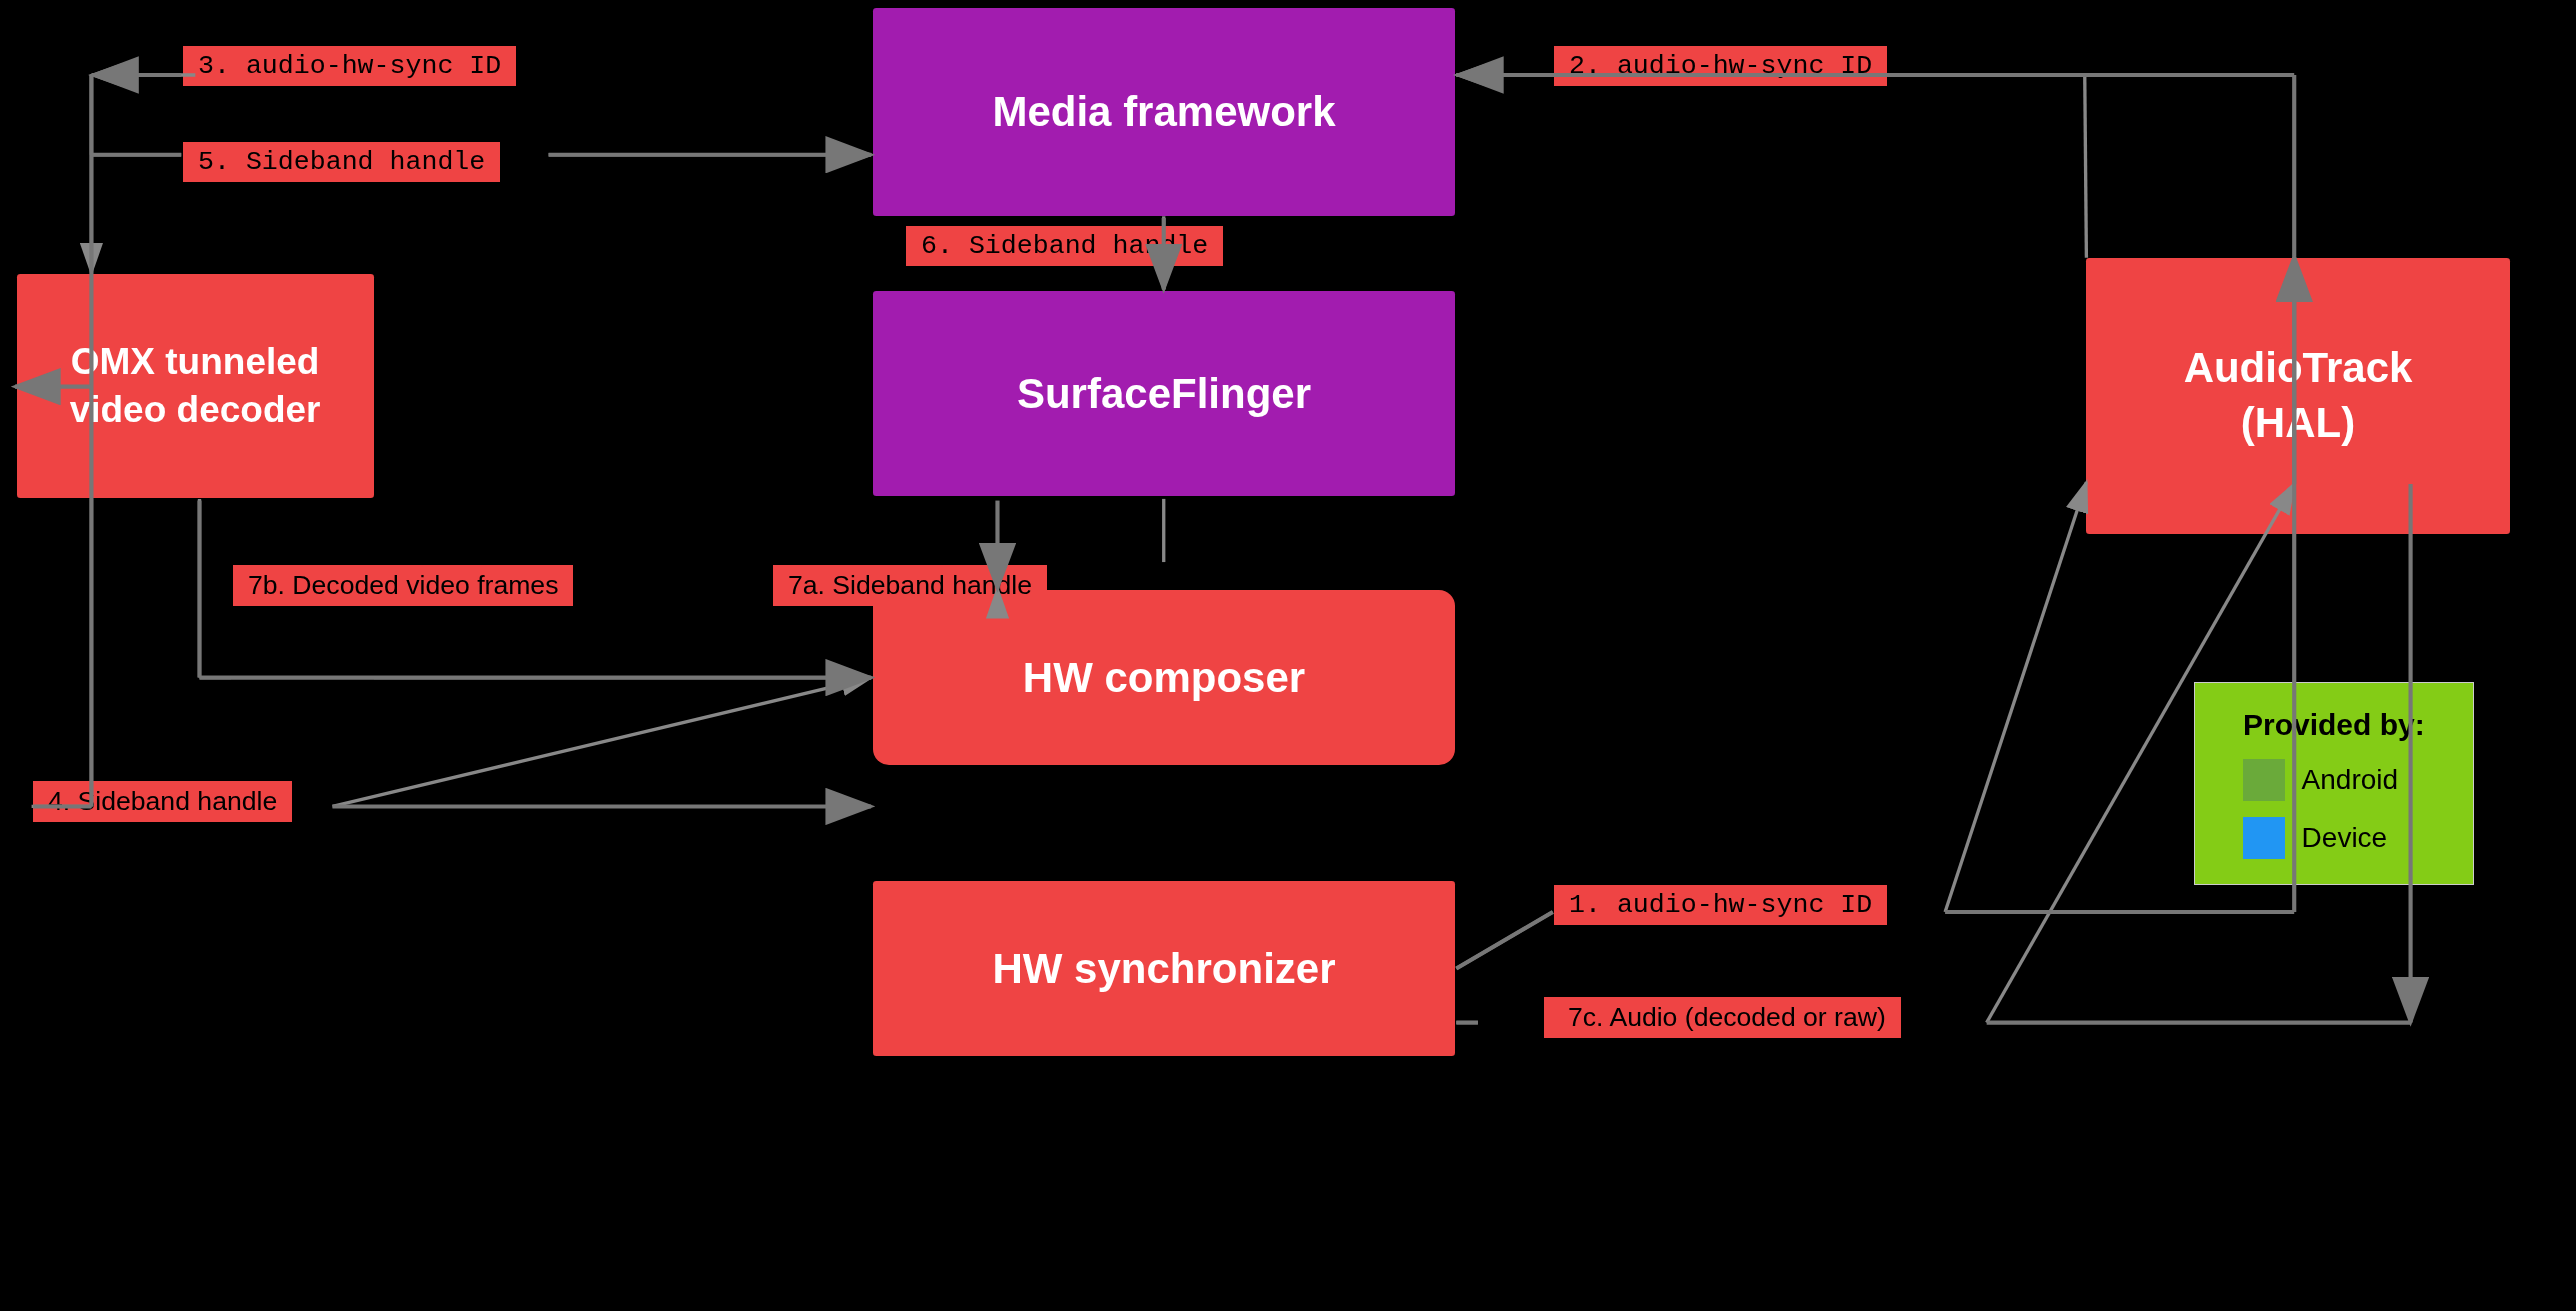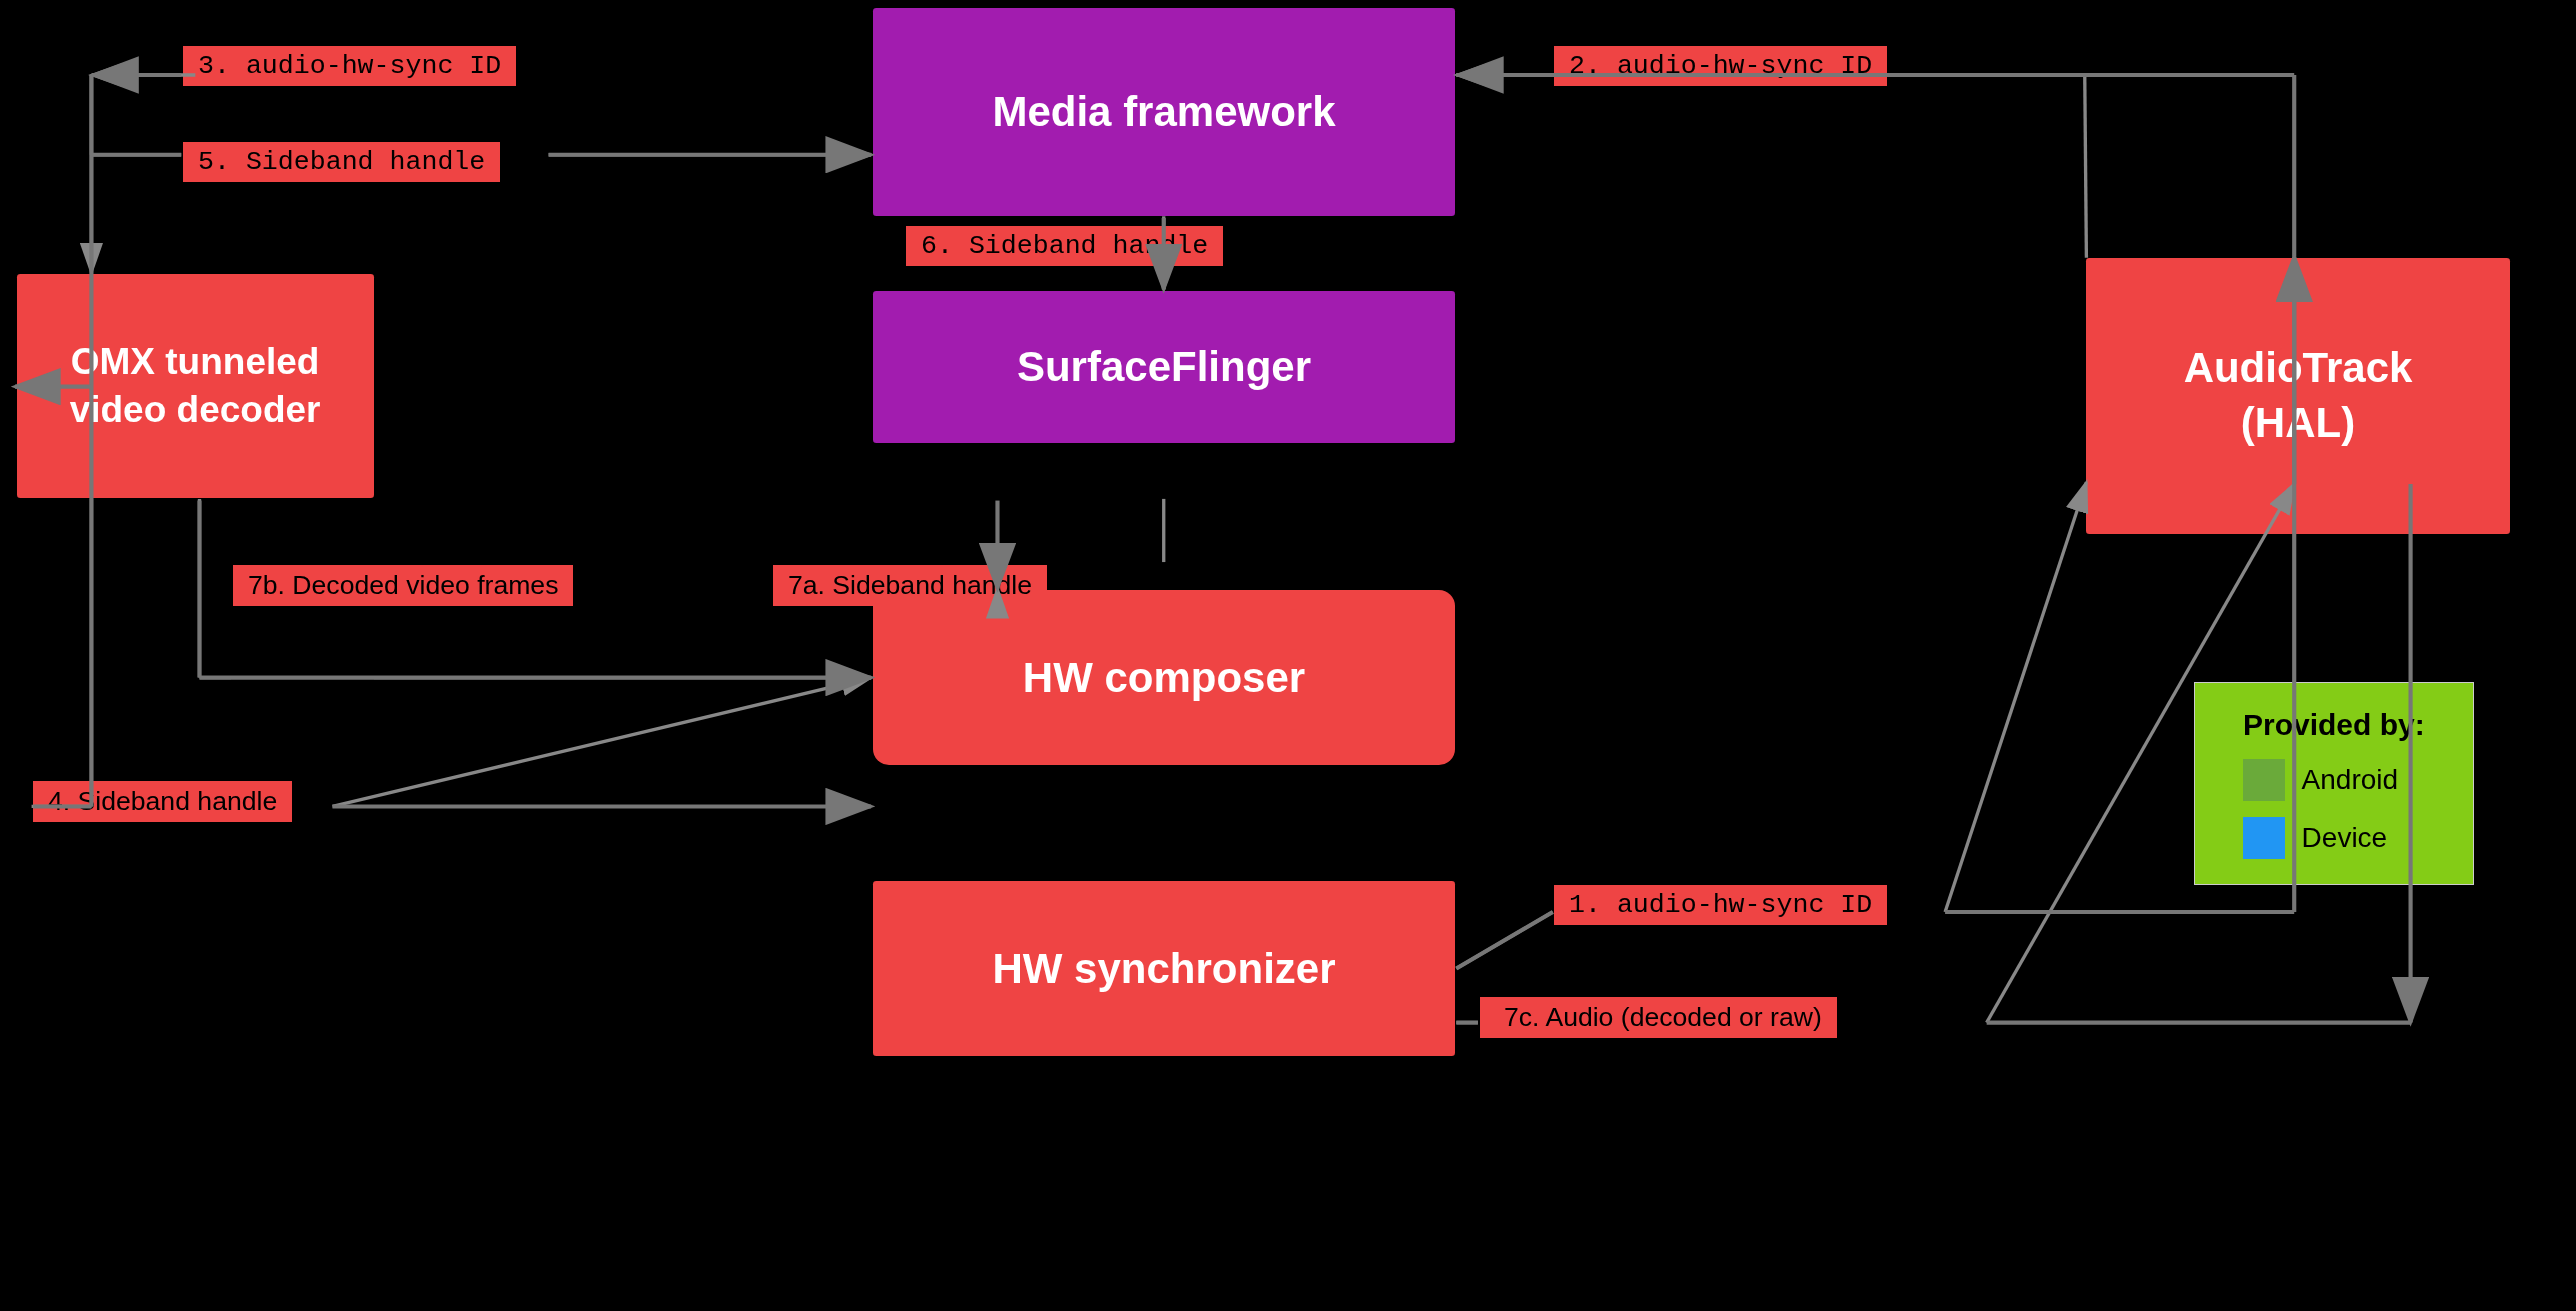--- a/index.html
+++ b/index.html
@@ -71,21 +71,21 @@
       display: inline-block;
     }
   </style>
 </head>
 <body>
 
 <div class="block block-green" style="left:873px; top:8.3px; width:582px; height:208px; font-size:42px;">
   <span>Media framework</span>
 </div>
 
-<div class="block block-green" style="left:873px; top:291px; width:582px; height:152px; font-size:42px;">
+<div class="block block-green" style="left:873px; top:291px; width:582px; height:205px; font-size:42px;">
   <span>SurfaceFlinger</span>
 </div>
 
 <div class="block block-blue" style="left:16.6px; top:274px; width:357px; height:224px; font-size:37px; line-height:1.3;">
   <span style="white-space:pre-line;">OMX tunneled
 video decoder</span>
 </div>
 
 <div class="block block-blue" style="left:873px; top:590px; width:582px; height:175px; font-size:42px;border-radius:16px;">
   <span>HW composer</span>
@@ -125,21 +125,21 @@
 </div>
 
 <div class="label-box" style="left:33px; top:781px; font-family:Arial,sans-serif;">
   4. Sideband handle
 </div>
 
 <div class="label-box" style="left:1554px; top:885px;">
   1. <span style="font-family:'Courier New',monospace;">audio-hw-sync</span> ID
 </div>
 
-<div class="label-box" style="left:1480px; top:997px; font-family:Arial,sans-serif;padding-left:24px;">
+<div class="label-box" style="left:1544px; top:997px; font-family:Arial,sans-serif;padding-left:24px;">
   7c. Audio (decoded or raw)
 </div>
 
 <div class="legend" style="left:2194px; top:682px; min-width:266px;">
   <div>Provided by:</div>
   <div class="legend-item">
     <span class="legend-color" style="background:#6aaa3a;"></span>
     <span>Android</span>
   </div>
   <div class="legend-item">

